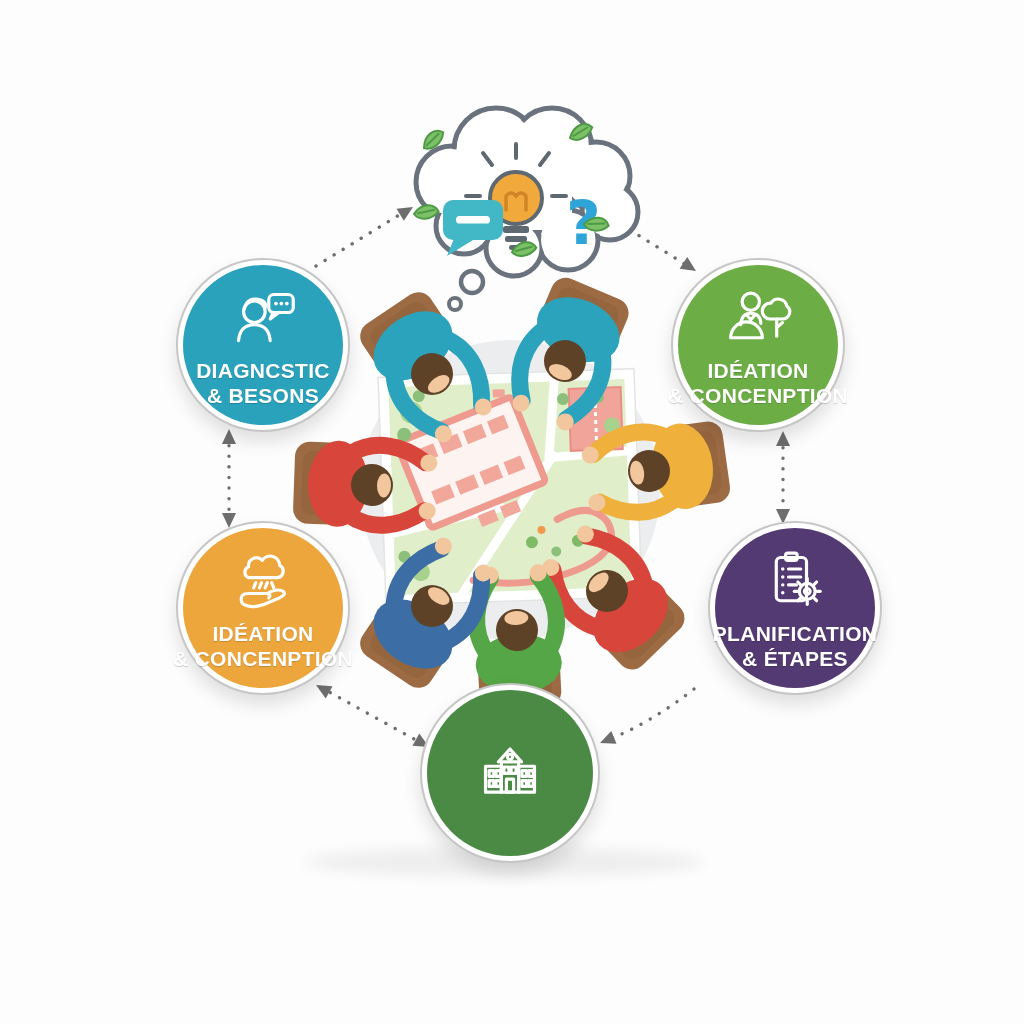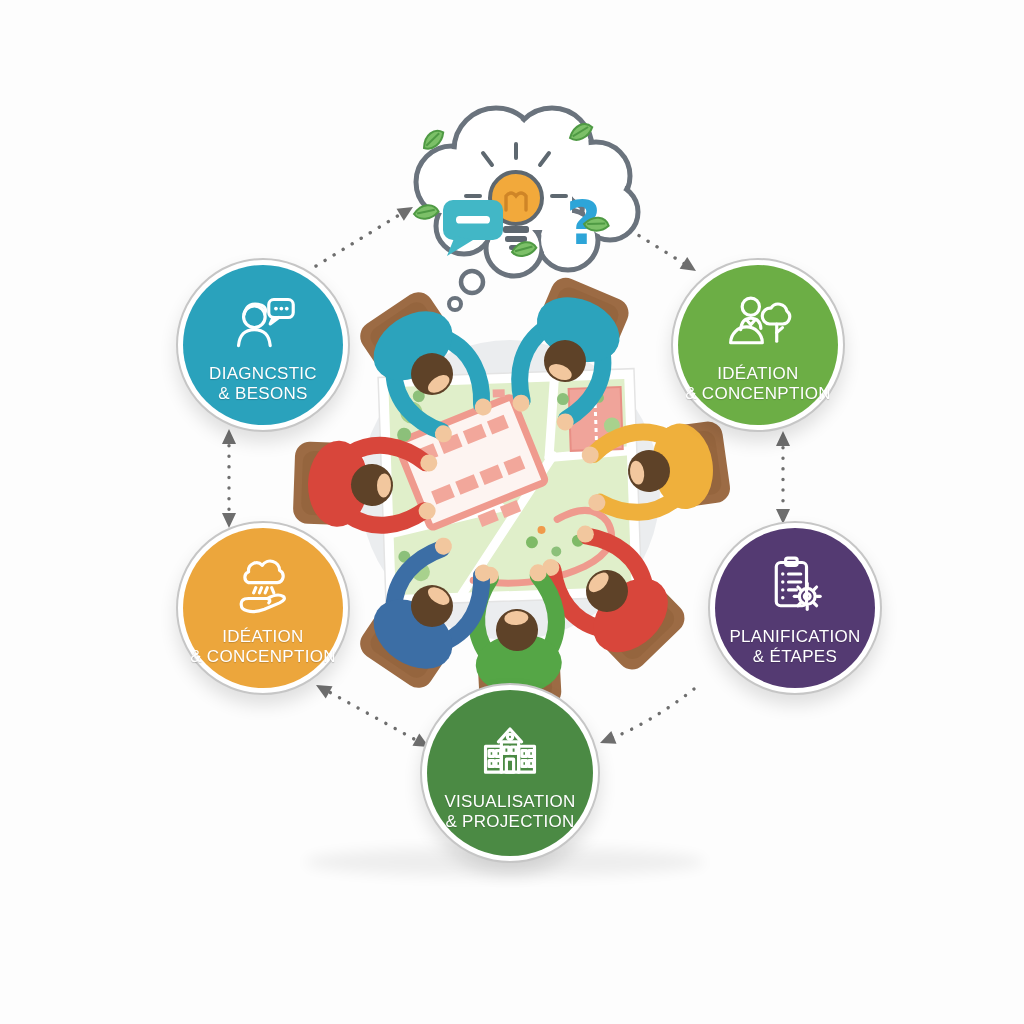--- a/index.html
+++ b/index.html
@@ -17,21 +17,21 @@
     position:absolute;inset:5px;border-radius:50%;background:var(--c,#888);
     display:flex;flex-direction:column;align-items:center;justify-content:center;
     padding-top:2px;
   }
   .node-icon{width:74px;height:72px;flex:0 0 auto;margin-bottom:4px;}
   .node-icon path,.node-icon rect,.node-icon circle,.node-icon line,.node-icon ellipse{
     stroke:#ffffff;stroke-width:4.4;fill:none;stroke-linecap:round;stroke-linejoin:round;
   }
   .node-icon .fillw{fill:#ffffff;stroke:none;}
   .node-label{
-    text-align:center;color:#ffffff;font-weight:normal;font-size:17px;line-height:1.18;
+    text-align:center;color:#ffffff;font-weight:bold;font-size:21px;line-height:1.18;
     letter-spacing:.3px;text-shadow:0 1px 1px rgba(0,0,0,.18);white-space:nowrap;
   }
   .qmark{font-family:"DejaVu Sans",sans-serif;font-weight:bold;}
 </style>
 </head>
 <body>
 
 <div id="stage">
 
   <svg id="art" viewBox="0 0 1024 1024">
@@ -286,24 +286,20 @@
             <rect x="30.5" y="62" width="6.5" height="8"></rect>
           <rect x="66.5" y="48" width="6.5" height="8"></rect>
             <rect x="76" y="48" width="6.5" height="8"></rect>
           <rect x="66.5" y="62" width="6.5" height="8"></rect>
             <rect x="76" y="62" width="6.5" height="8"></rect>
           <rect x="41.5" y="43" width="7" height="9"></rect>
             <rect x="51.5" y="43" width="7" height="9"></rect>
           <rect x="45" y="60" width="10" height="18"></rect>
         </g>
       </svg>
-      <div class="node-label">
-        <div>VISUALISATION</div>
-        <div>&amp; PROJECTION</div>
-      </div>
     </div>
   </div>
 
   <div class="node" style="left:176px;top:521px;">
     <div class="node-inner" style="--c: #eca63c;">
       <svg class="node-icon" viewBox="0 0 100 100">
         <path d="M 30,44 L 70,44 A 9,9 0 0 0 73,27 A 13,13 0 0 0 49,20 A 11,11 0 0 0 30,29 A 8,8 0 0 0 30,44 Z"></path>
         <g stroke-width="3.6">
           <line x1="40" y1="51" x2="37" y2="58"></line>
           <line x1="48" y1="51" x2="45" y2="58"></line>

